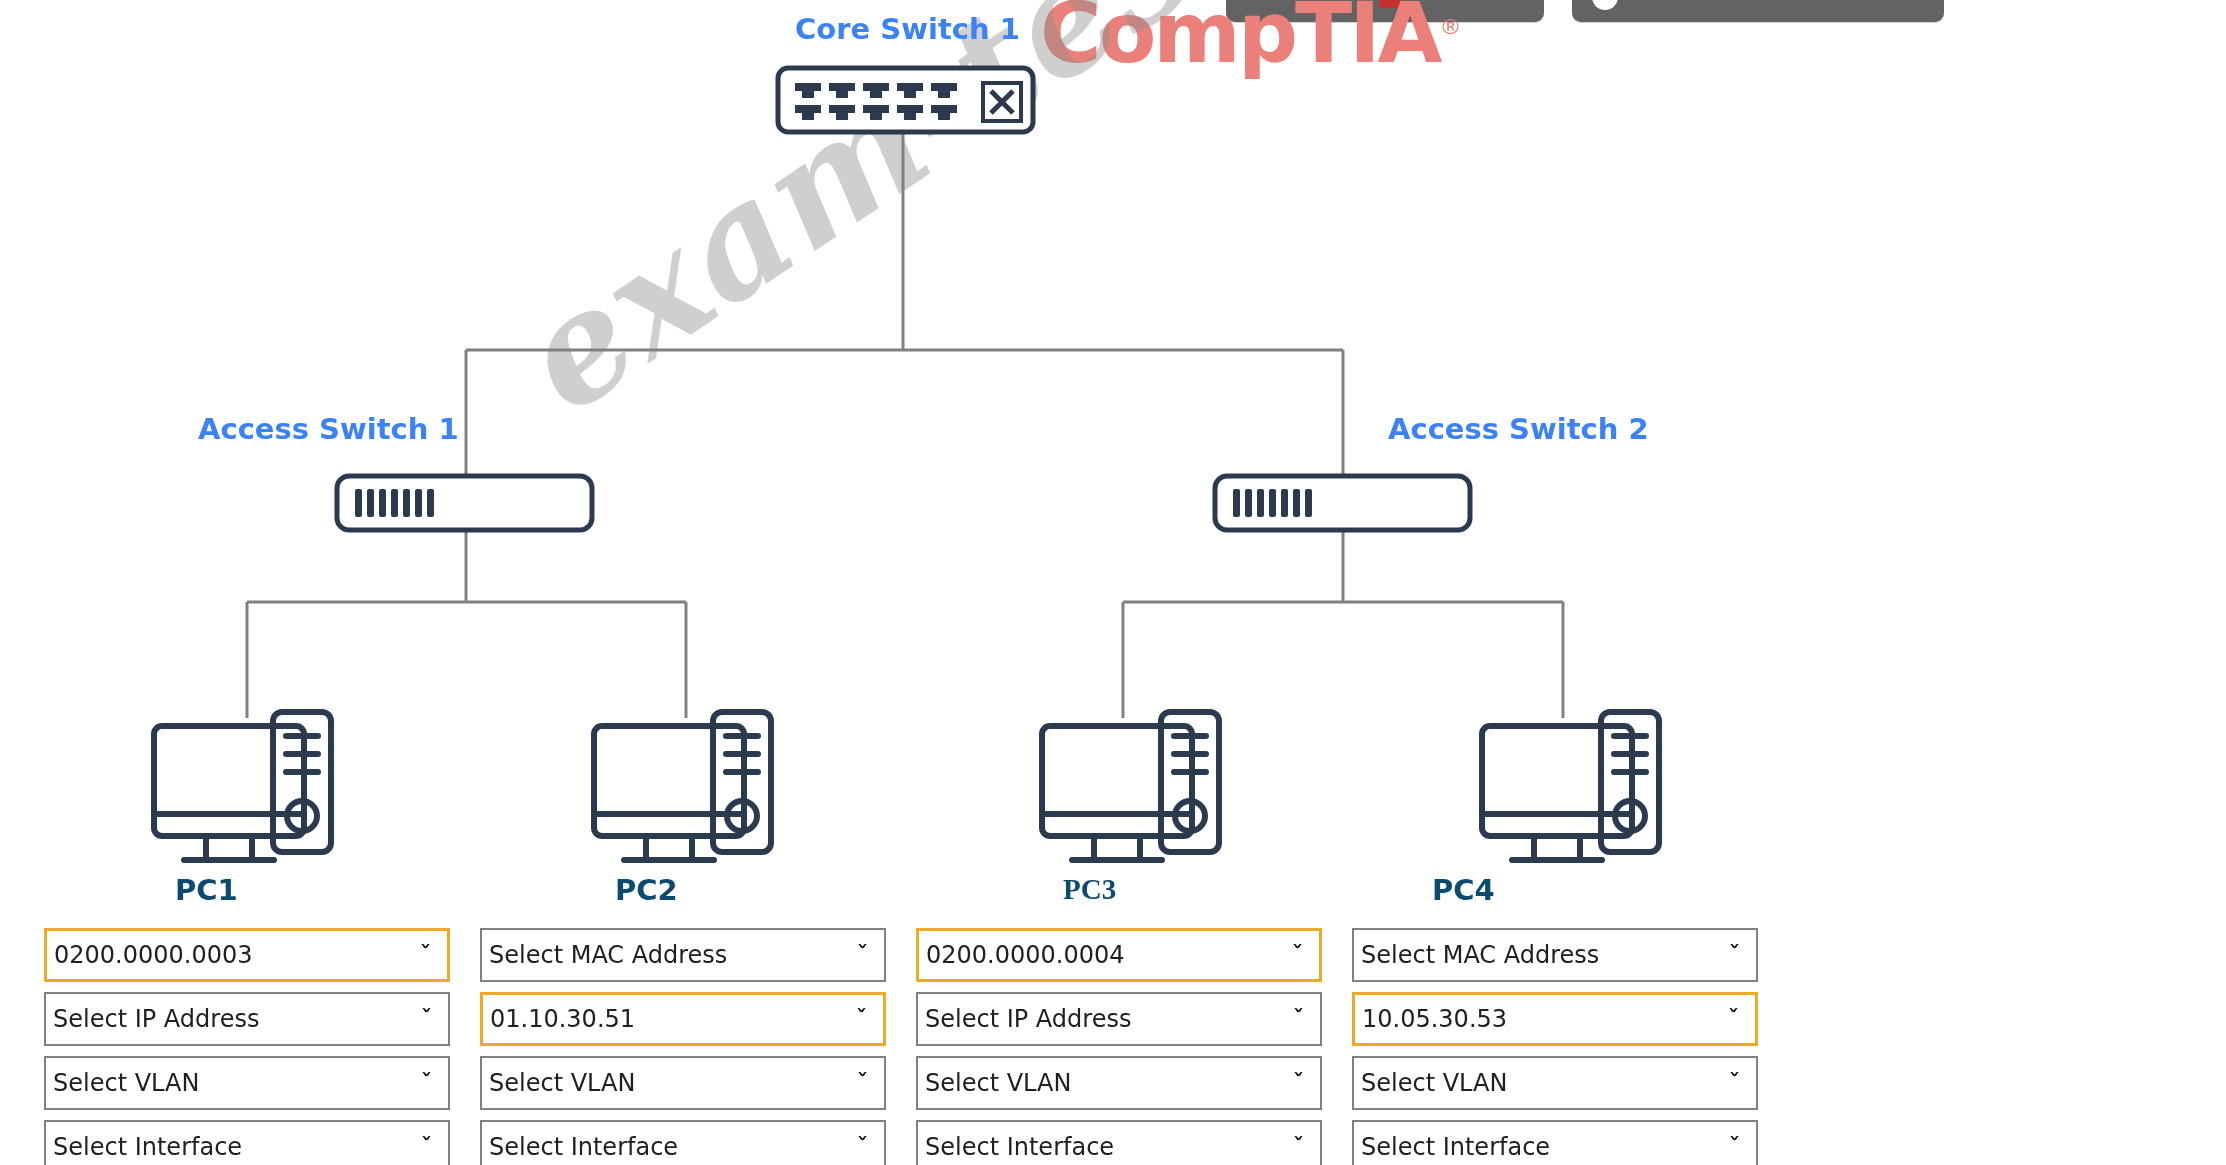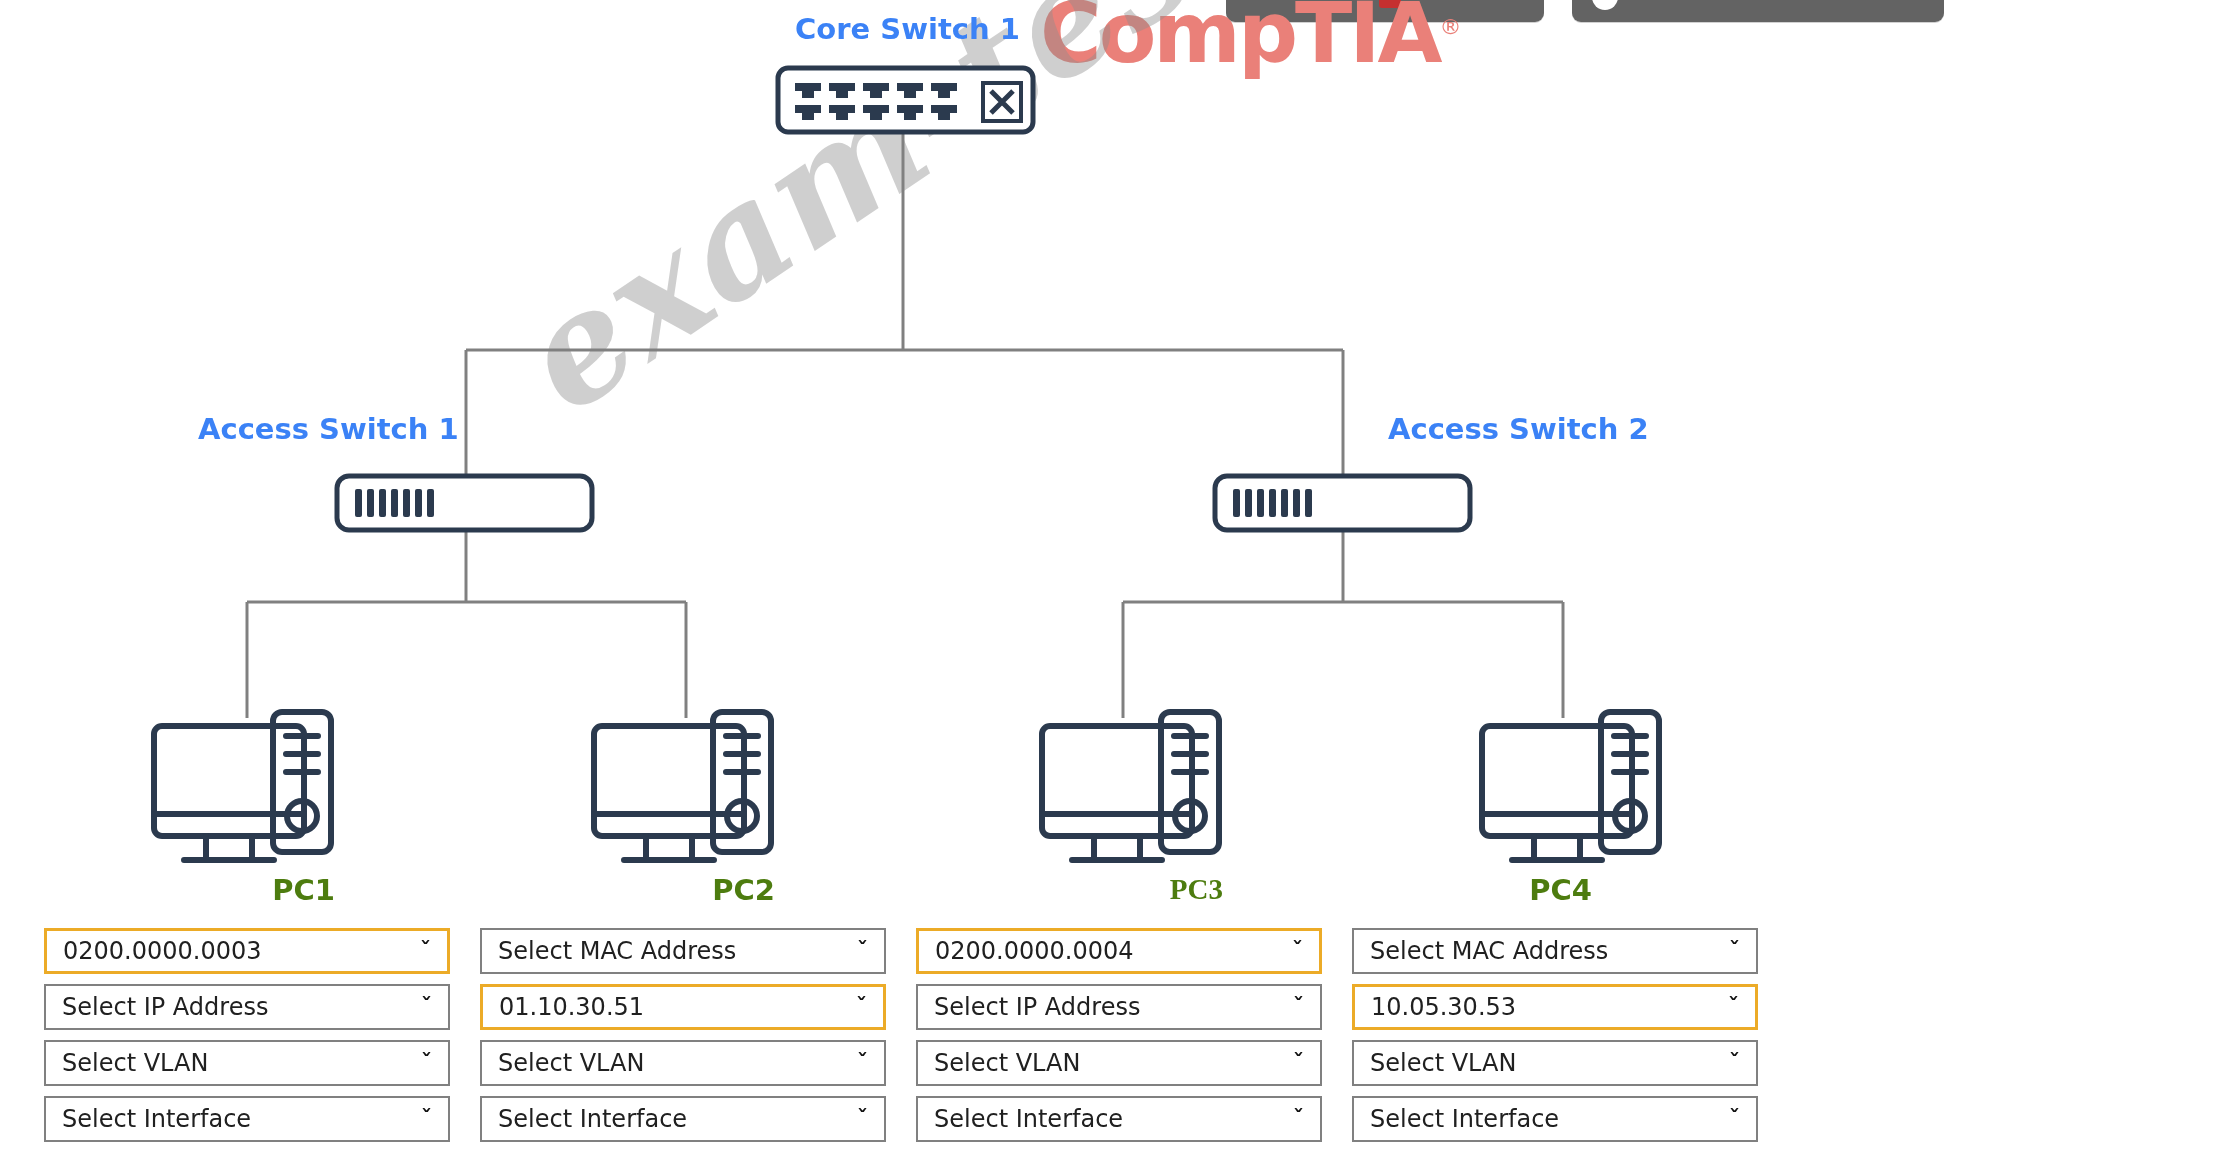--- a/index.html
+++ b/index.html
@@ -103,23 +103,23 @@
   }
   #label-core-switch   { left: 795px;  top: 12px;  }
   #label-access-sw-1   { left: 168px;  top: 412px; margin-left: 30px; }
   #label-access-sw-2   { left: 1388px; top: 412px; }
 
   .pc-label {
     position: absolute;
     font-family: "DejaVu Sans", sans-serif;
     font-weight: 700;
     font-size: 29px;
-    color: #4d7c0f;
+    color: #0c4a6e;
     width: 160px;
-    text-align: right;
+    text-align: left;
   }
   #label-pc1 { left: 175px;  top: 873px; }
   #label-pc2 { left: 615px;  top: 873px; }
   #label-pc3 { left: 1063px; top: 873px; font-family: Liberation Serif, serif; }
   #label-pc4 { left: 1432px; top: 873px; }
 
   
   #dropdown-grid {
     position: absolute;
     left: 44px;
@@ -129,26 +129,26 @@
     grid-template-columns: repeat(4, 406px);
     column-gap: 30px;
   }
   .pc-column {
     display: flex;
     flex-direction: column;
     row-gap: 10px;
   }
   .dd {
     position: relative;
-    height: 46px;
+    height: 54px;
     border: 2px solid #808080;
     background: #ffffff;
     display: flex;
     align-items: center;
-    padding-left: 16px;
+    padding-left: 7px;
     box-sizing: border-box;
     font-family: "DejaVu Sans", sans-serif;
     font-size: 24px;
     color: #202020;
     cursor: pointer;
     user-select: none;
   }
   .dd.selected {
     border: 3px solid #ecab27;
   }

